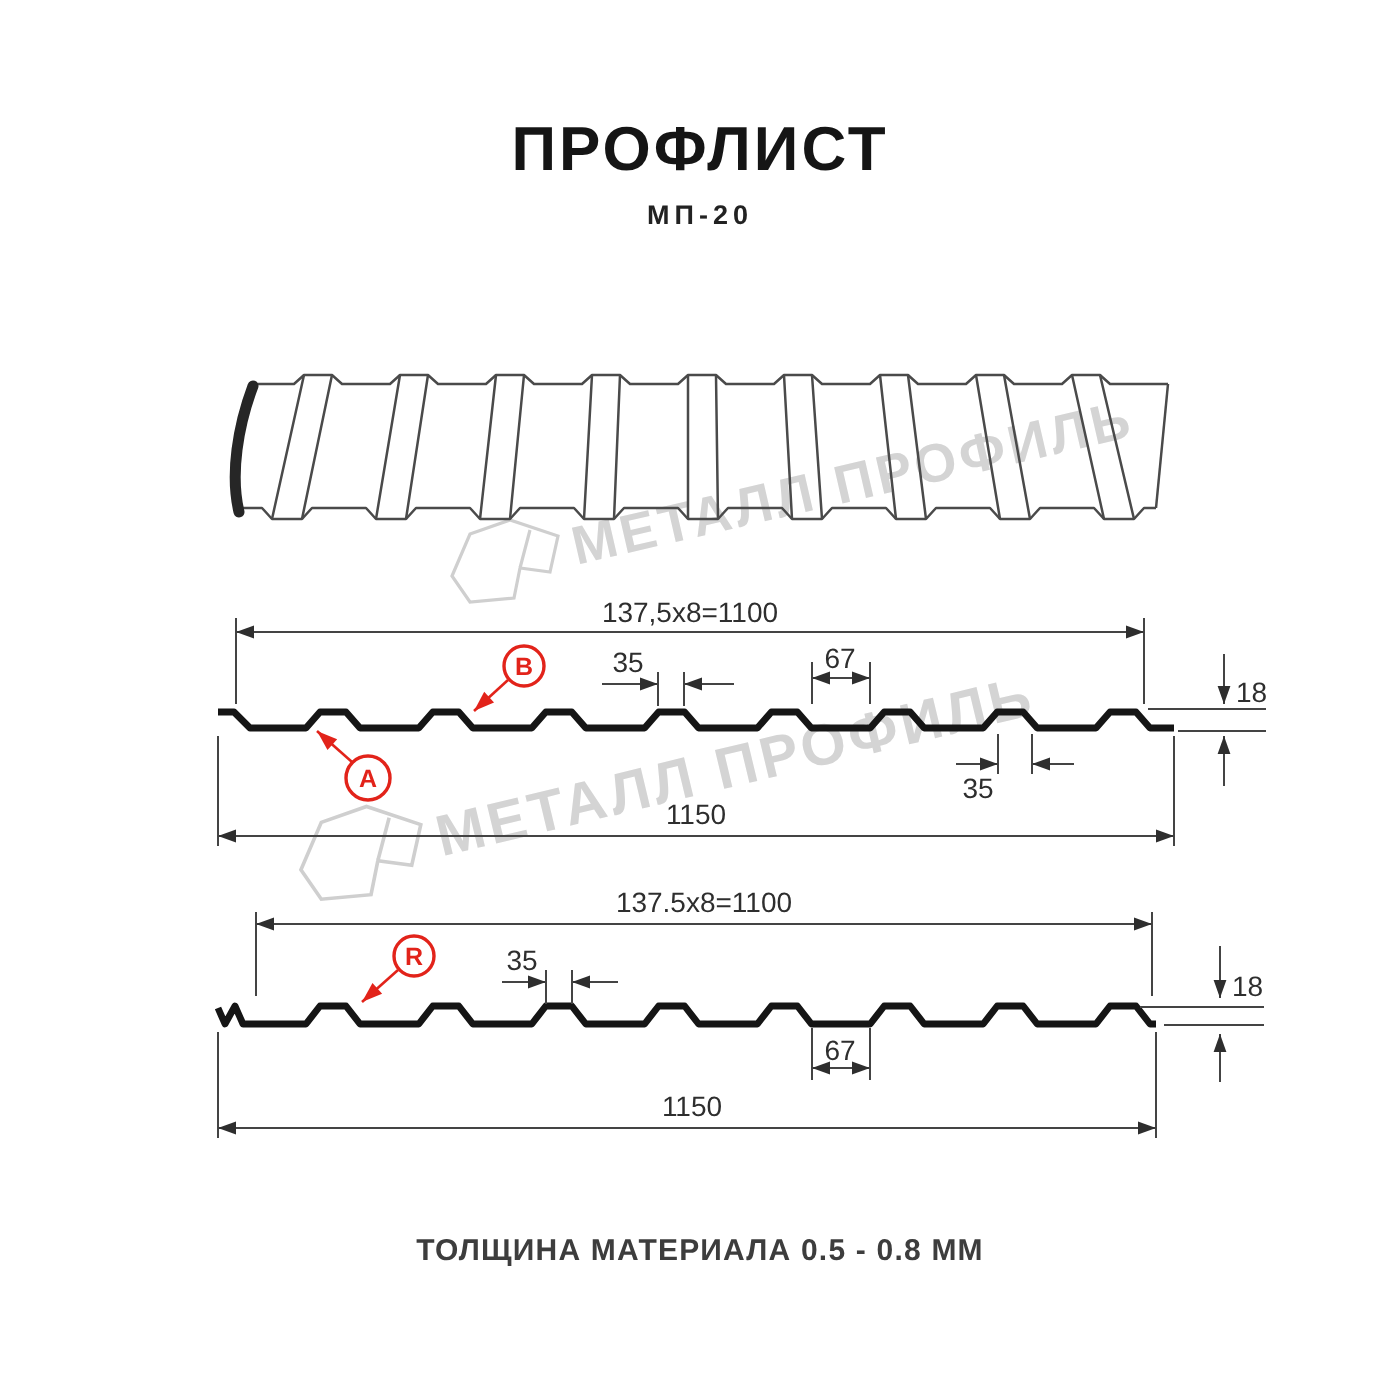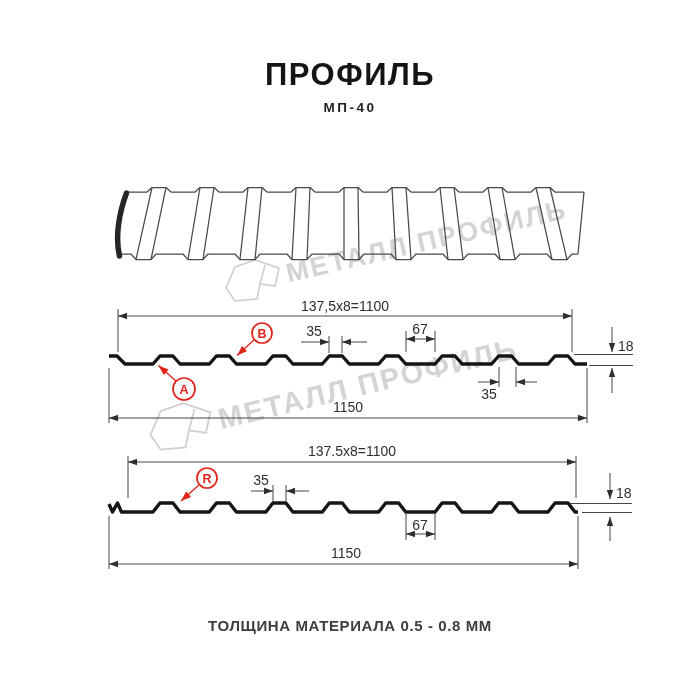--- a/index.html
+++ b/index.html
@@ -31,22 +31,22 @@
 <svg id="wmlogo1" class="wm-logo" width="58" height="46" viewBox="0 0 58 46">
   <path d="M2,30 L11,9 L31,2 L55,10 L51,28 L36,26 L33,41 L11,43 Z M36,26 L41,7" stroke="#cfcfcf" stroke-width="1.6" fill="none"></path>
 </svg>
 <div id="wm1" class="wm-text">МЕТАЛЛ ПРОФИЛЬ</div>
 
 <svg id="wmlogo2" class="wm-logo" width="66" height="52" viewBox="0 0 58 46">
   <path d="M2,30 L11,9 L31,2 L55,10 L51,28 L36,26 L33,41 L11,43 Z M36,26 L41,7" stroke="#cfcfcf" stroke-width="1.6" fill="none"></path>
 </svg>
 <div id="wm2" class="wm-text">МЕТАЛЛ ПРОФИЛЬ</div>
 
-<div class="center-text title">ПРОФИЛЬ</div>
-<div class="center-text subtitle">МП-40</div>
+<div class="center-text title">ПРОФЛИСТ</div>
+<div class="center-text subtitle">МП-20</div>
 <div class="center-text footer">ТОЛЩИНА МАТЕРИАЛА 0.5 - 0.8 ММ</div>
 
 <svg id="main" width="700" height="700" viewBox="0 0 700 700">
   <defs>
     <marker id="arr" viewBox="0 0 10 8" refX="9.5" refY="4" markerWidth="10" markerHeight="8" orient="auto-start-reverse">
         <path d="M0.5,0.8 L9.5,4 L0.5,7.2 Z" fill="#2e2e2e"></path>
       </marker>
     <marker id="arrRed" viewBox="0 0 10 8" refX="9.5" refY="4" markerWidth="9" markerHeight="7" orient="auto-start-reverse">
         <path d="M0.5,0.8 L9.5,4 L0.5,7.2 Z" fill="#e2231a"></path>
       </marker>

